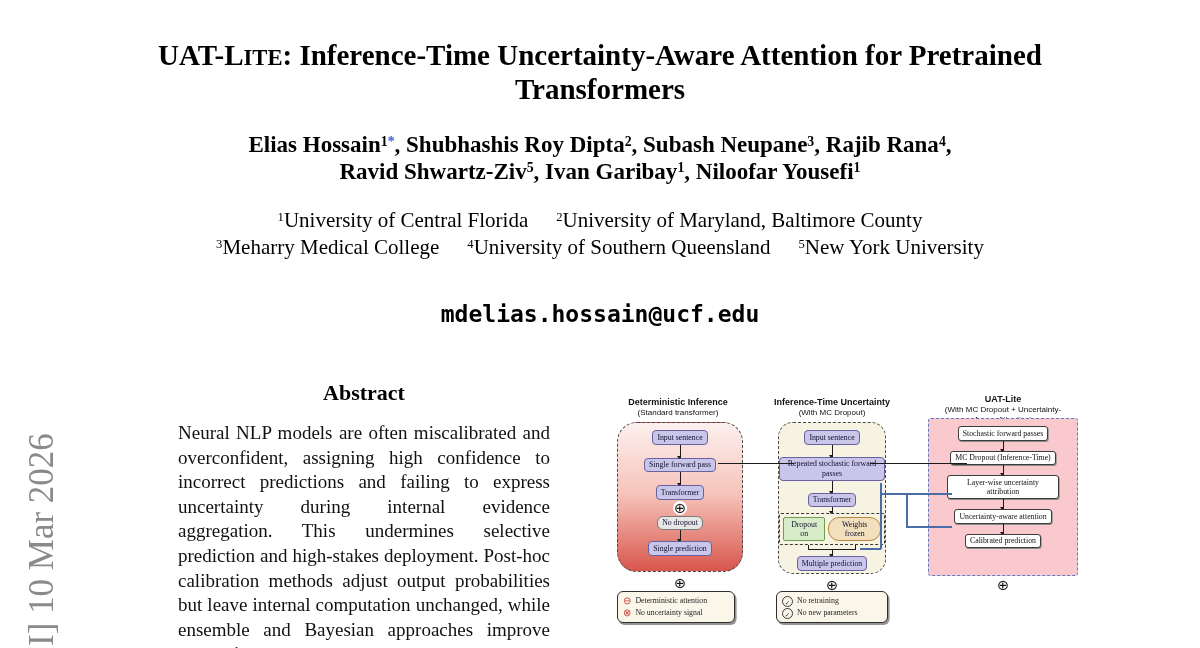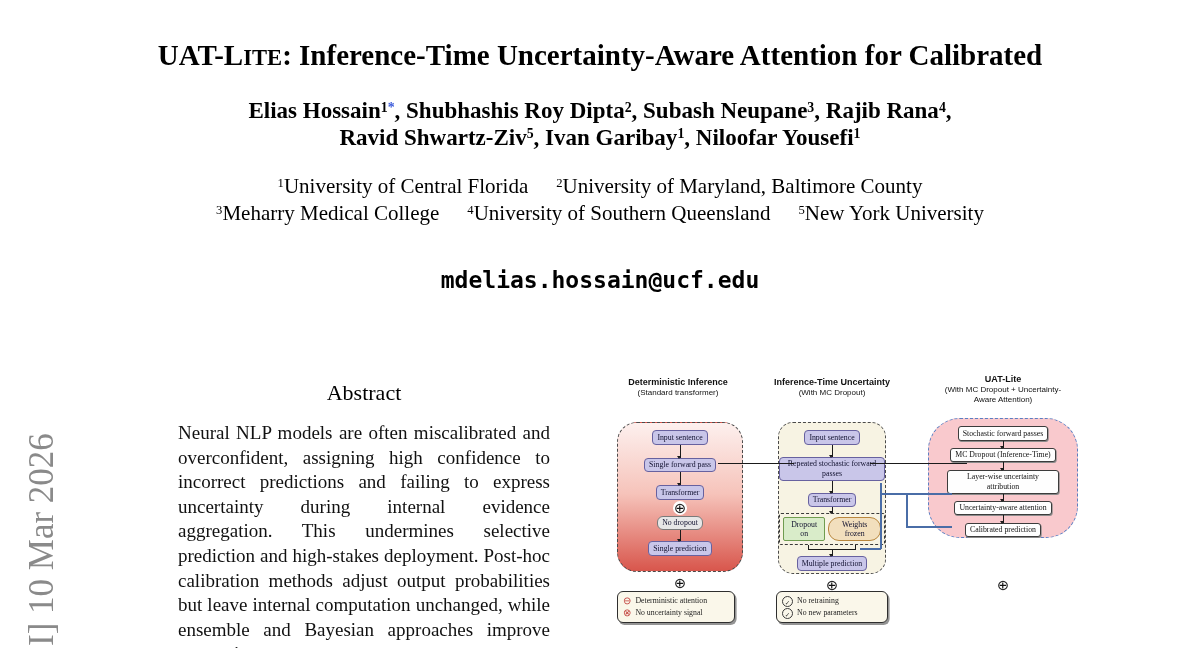--- a/index.html
+++ b/index.html
@@ -18,39 +18,39 @@
   .sup{font-size:0.60em;position:relative;top:-0.48em;font-weight:normal;}
   .authors .sup{font-weight:bold;}
   .star{color:#3b5bdb;}
   .affils{margin-top:22px;font-size:21px;line-height:1.28;color:#000;}
   .affseg{margin-left:28px;}
   .affseg.first{margin-left:0;margin-top:32px;}
   .email{margin-top:40px;text-align:center;font-family:"DejaVu Sans Mono",monospace;font-weight:bold;font-size:23px;color:#000;}
 
   
   .abstract{position:absolute;left:178px;top:380px;width:372px;height:268px;overflow:hidden;}
-  .abshead{text-align:center;font-size:22px;font-weight:normal;}
+  .abshead{text-align:center;font-size:22px;font-weight:bold;}
   .abstext{margin-top:15px;font-size:19px;line-height:24.6px;text-align:justify;color:#111;}
 
   
   .figure{position:absolute;left:608px;top:372px;width:492px;height:276px;font-family:"Liberation Serif",serif;}
   .ph{position:absolute;top:4px;text-align:center;font-family:"Liberation Sans",sans-serif;color:#111;}
-  .pht{font-size:9px;font-weight:bold;line-height:12px;}
+  .pht{font-size:9px;font-weight:bold;line-height:12px;margin-top:20px;}
   .phs{font-size:8px;line-height:10px;}
   .ph1{left:-5px;width:150px;}
   .ph2{left:146px;width:156px;}
   .ph3{left:315px;width:160px;top:1px;}
   .ph3 .phs{max-width:118px;margin:0 auto;}
 
   .cont{position:absolute;display:flex;flex-direction:column;align-items:center;box-sizing:border-box;}
   .c1{left:9px;top:50px;width:126px;height:150px;padding-top:7px;border:1.3px dashed #4a4a4a;border-radius:20px;
       background:linear-gradient(180deg,#fdf0ee 0%,#f6c3ba 48%,#d8564c 100%);}
   .c2{left:170px;top:50px;width:108px;height:152px;padding-top:7px;border:1.3px dashed #4a4a4a;border-radius:15px;
       background:#f7f3e3;}
-  .c3{left:320px;top:46px;width:150px;height:120px;padding-top:7px;border:1.3px dashed #5b7ec2;border-radius:32px;
+  .c3{left:320px;top:46px;width:150px;height:158px;padding-top:7px;border:1.3px dashed #5b7ec2;border-radius:3px;
       background:#f9c9cd;}
 
   .abox{box-sizing:border-box;background:#c9c6e9;border:1px solid #67619f;border-radius:4px;
         padding:1.5px 4px;font-size:7.8px;line-height:1.22;text-align:center;color:#10102e;max-width:112px;}
   .gbox{background:#e7e7e7;border:1px solid #7a7a7a;border-radius:6px;}
   .greenbox{background:#d9ecc9;border:1px solid #6f9c4f;border-radius:2px;}
   .tanbox{background:#f2dfbd;border:1px solid #b8863c;border-radius:11px;}
   .wbox{background:#fefefe;border:1px solid #3c3c3c;border-radius:3px;box-shadow:0.7px 0.9px 0 #8b8b8b;color:#111;max-width:112px;}
 
   .arr{position:relative;width:0;border-left:1.3px solid #1a1a1a;height:12px;}
@@ -82,21 +82,22 @@
 </style>
 </head>
 <body>
 
 <div class="page">
 
   <div class="stamp">I] 10 Mar 2026</div>
 
   <div class="head">
     <div class="title">
-      <div><span>UAT-L</span><span class="sc">ITE</span><span>: Inference-Time Uncertainty-Aware Attention for Calibrated</span></div>
+      <div><span>UAT-L</span><span class="sc">ITE</span><span>: Inference-Time Uncertainty-Aware Attention for Pretrained</span></div>
+      <div>Transformers</div>
     </div>
 
     <div class="authors">
       <div>
         <span>Elias Hossain</span><span class="sup">1</span><span class="sup star">*</span><span>, </span><span>Shubhashis Roy Dipta</span><span class="sup">2</span><span>, </span><span>Subash Neupane</span><span class="sup">3</span><span>, </span><span>Rajib Rana</span><span class="sup">4</span><span>,</span>
       </div>
       <div>
         <span>Ravid Shwartz-Ziv</span><span class="sup">5</span><span>, </span><span>Ivan Garibay</span><span class="sup">1</span><span>, </span><span>Niloofar Yousefi</span><span class="sup">1</span>
       </div>
     </div>

